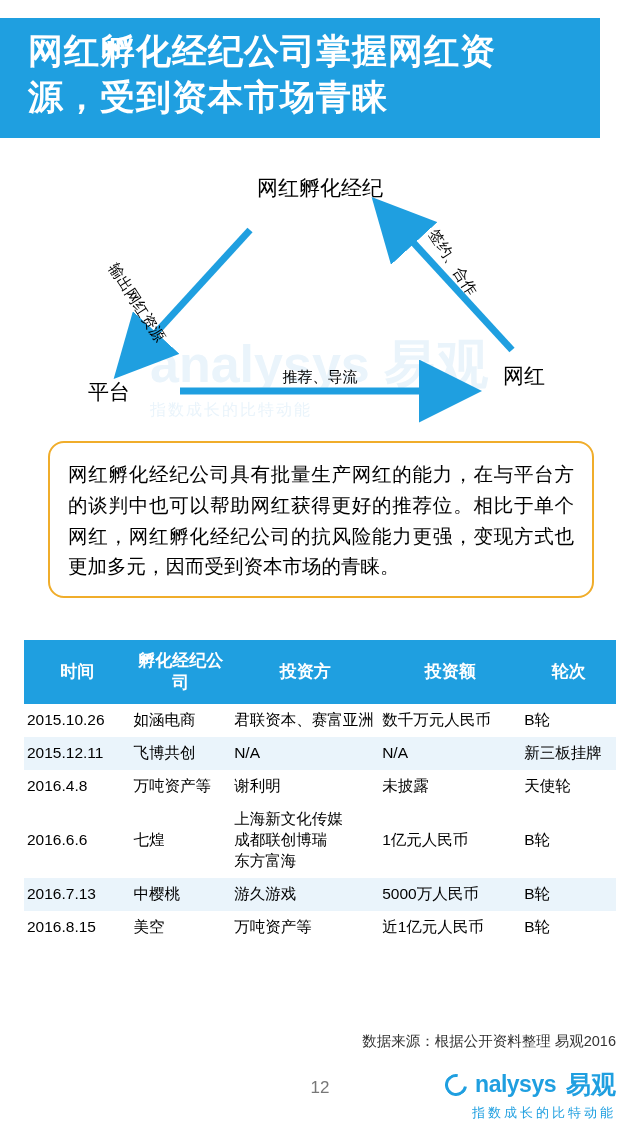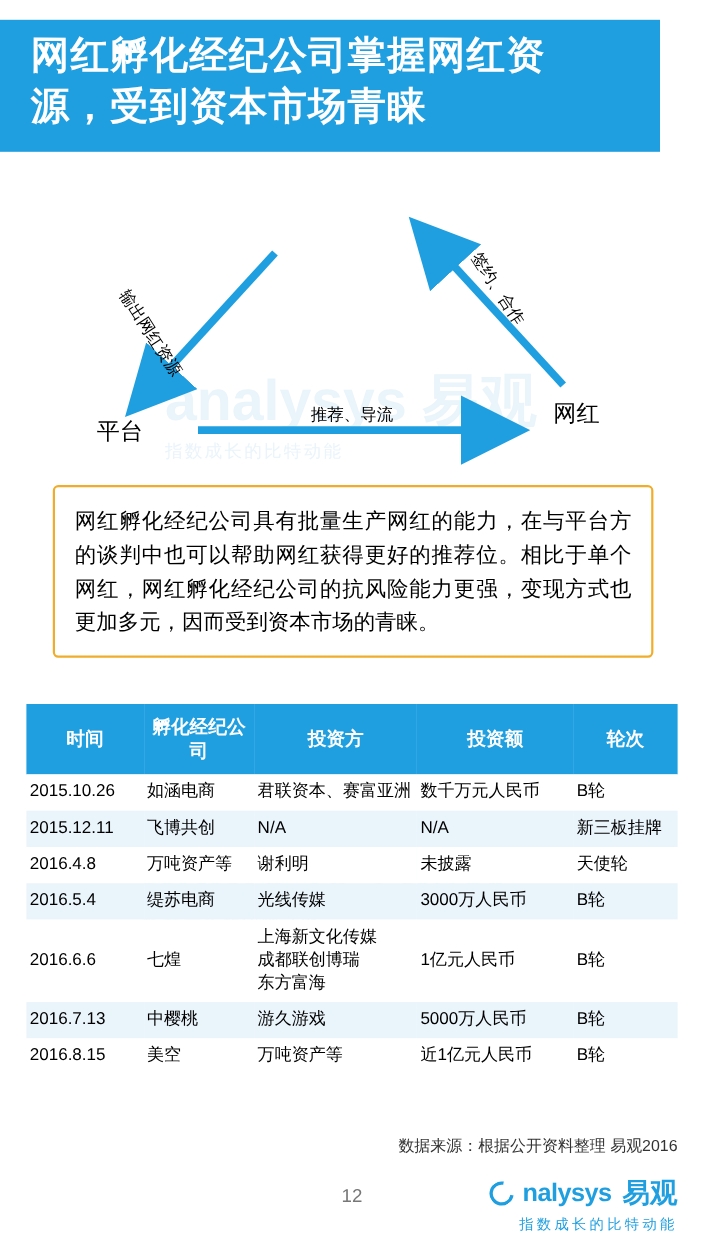--- a/index.html
+++ b/index.html
@@ -81,21 +81,21 @@
   }
 
   
   .callout {
     position: absolute;
     left: 48px;
     top: 441px;
     width: 546px;
     box-sizing: border-box;
     border: 2px solid #f0ad2b;
-    border-radius: 5px;
+    border-radius: 16px;
     padding: 16px 18px 14px 18px;
     background: rgba(255,255,255,0.65);
     z-index: 1;
   }
   .callout p {
     margin: 0;
     font-size: 19.5px;
     line-height: 1.58;
     color: #000000;
     text-align: justify;
@@ -223,20 +223,21 @@
         <path d="M0,0 L9,4.5 L0,9 Z" fill="#1f9fe0"></path>
       </marker>
     </defs>
 
     <line x1="250" y1="70" x2="142" y2="188" stroke="#1f9fe0" stroke-width="7" marker-end="url(#ah)"></line>
 
     <line x1="512" y1="190" x2="400" y2="68" stroke="#1f9fe0" stroke-width="7" marker-end="url(#ah)"></line>
 
     <line x1="180" y1="231" x2="440" y2="231" stroke="#1f9fe0" stroke-width="7" marker-end="url(#ah)"></line>
   </svg>
+  <div class="diag-label lbl-top">网红孵化经纪</div>
   <div class="diag-label lbl-left">平台</div>
   <div class="diag-label lbl-right">网红</div>
   <div class="diag-label lbl-bottom-mid">推荐、导流</div>
   <div class="diag-label lbl-diag-left">输出网红资源</div>
   <div class="diag-label lbl-diag-right">签约、合作</div>
 </div>
 
 <div class="callout">
   <p>网红孵化经纪公司具有批量生产网红的能力，在与平台方的谈判中也可以帮助网红获得更好的推荐位。相比于单个网红，网红孵化经纪公司的抗风险能力更强，变现方式也更加多元，因而受到资本市场的青睐。</p>
 </div>
@@ -274,27 +275,20 @@
         <td>N/A</td>
         <td>新三板挂牌</td>
       </tr>
       <tr class="odd">
         <td>2016.4.8</td>
         <td>万吨资产等</td>
         <td>谢利明</td>
         <td>未披露</td>
         <td>天使轮</td>
       </tr>
-      <tr class="even">
-        <td>2016.5.4</td>
-        <td>缇苏电商</td>
-        <td>光线传媒</td>
-        <td>3000万人民币</td>
-        <td>B轮</td>
-      </tr>
       <tr class="odd">
         <td>2016.6.6</td>
         <td>七煌</td>
         <td style="white-space:pre-line">上海新文化传媒
 成都联创博瑞
 东方富海</td>
         <td>1亿元人民币</td>
         <td>B轮</td>
       </tr>
       <tr class="even">

